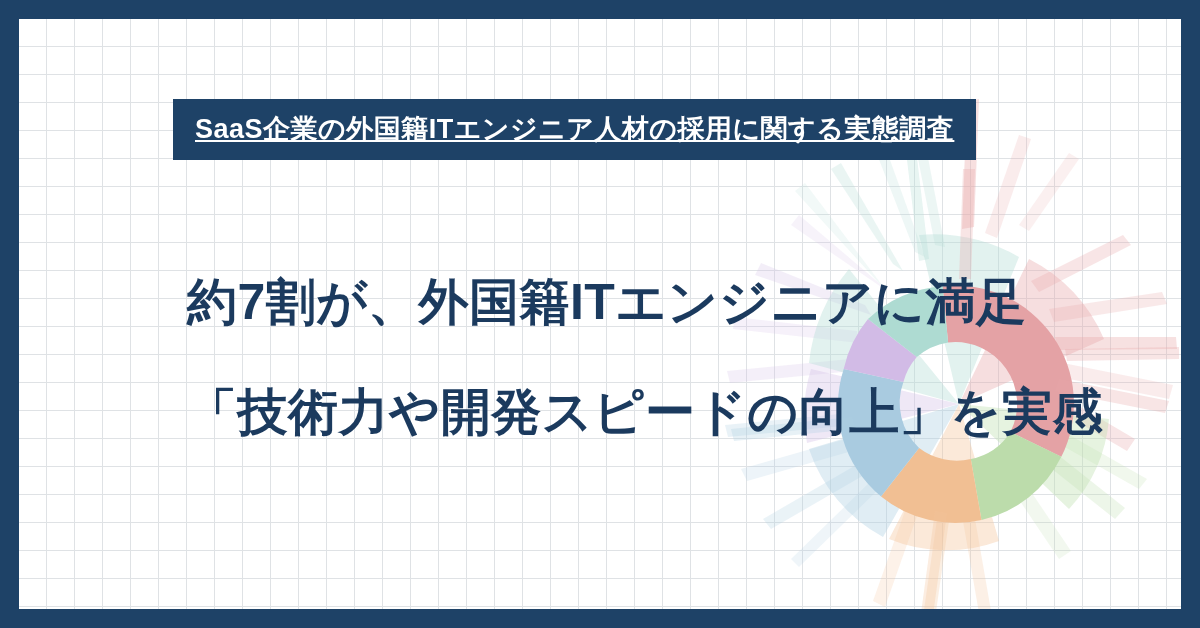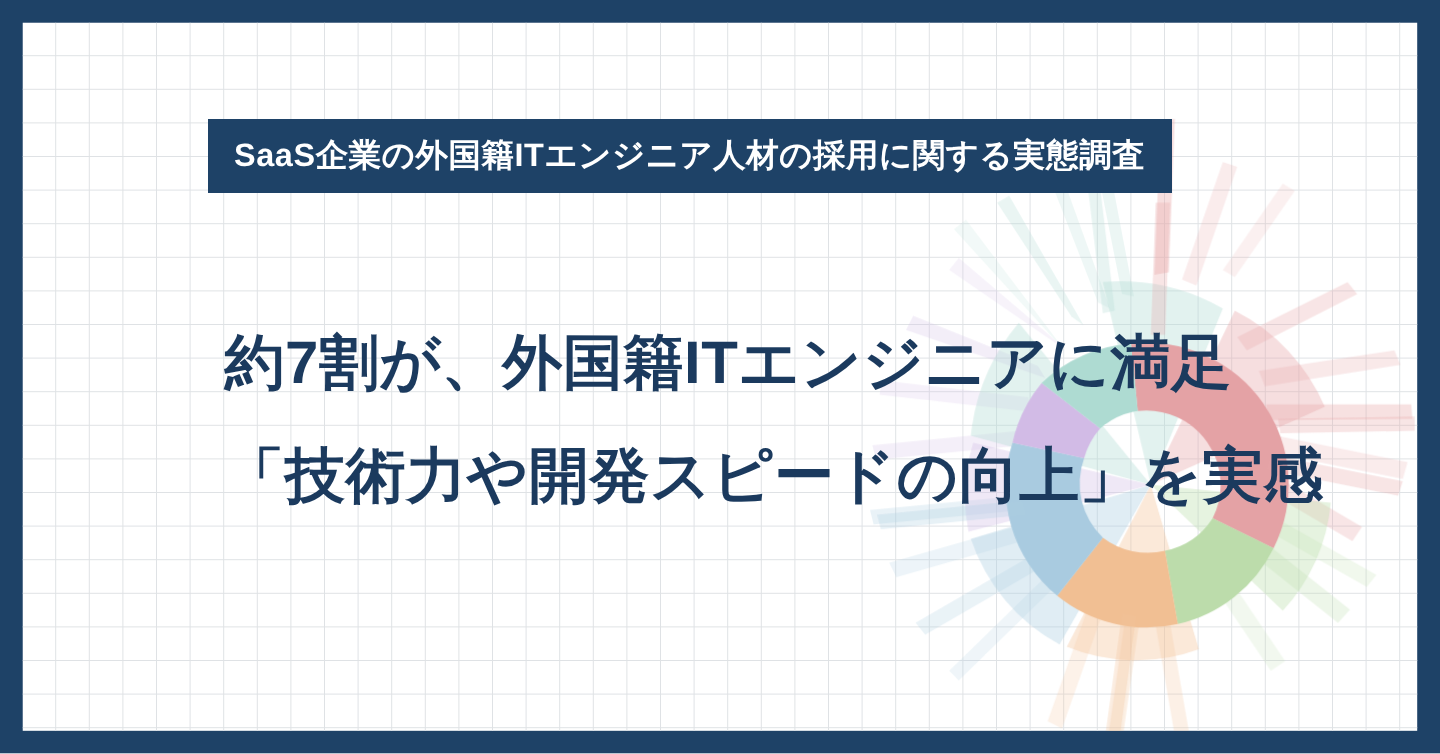--- a/index.html
+++ b/index.html
@@ -54,36 +54,37 @@
     box-sizing: border-box;
     z-index: 5;
   }
   #banner-text {
     color: #ffffff;
     font-size: 27px;
     font-weight: bold;
     letter-spacing: 0.5px;
     white-space: nowrap;
     line-height: 1;
+    text-decoration: underline;
   }
   
   #headline {
     position: absolute;
     left: 168px;
     top: 258px;
     z-index: 4;
   }
   .headline-line {
     color: #1b3a5e;
     font-size: 50px;
     font-weight: bold;
     line-height: 1.0;
     white-space: nowrap;
     letter-spacing: 0.5px;
-    margin-bottom: 44px;
+    margin-bottom: 60px;
   }
   .headline-line:last-child {
     margin-bottom: 17px;
   }
 </style>
 </head>
 <body>
 
 <div id="stage">
 

